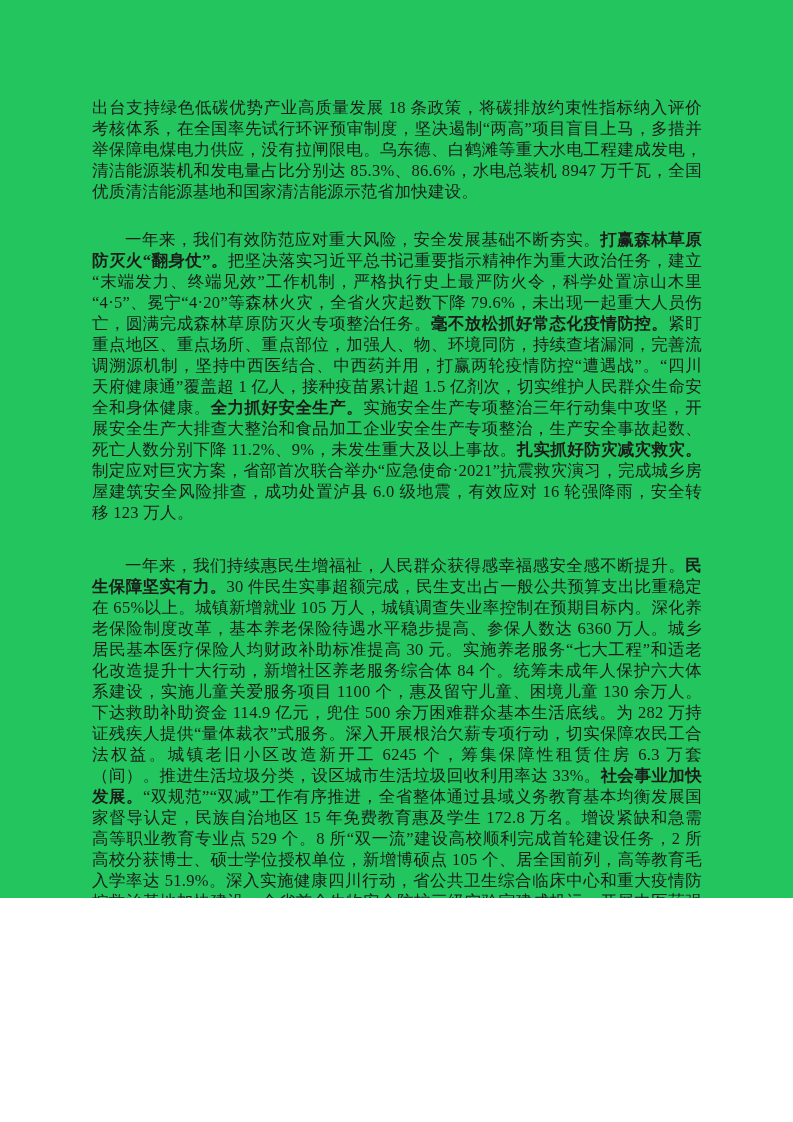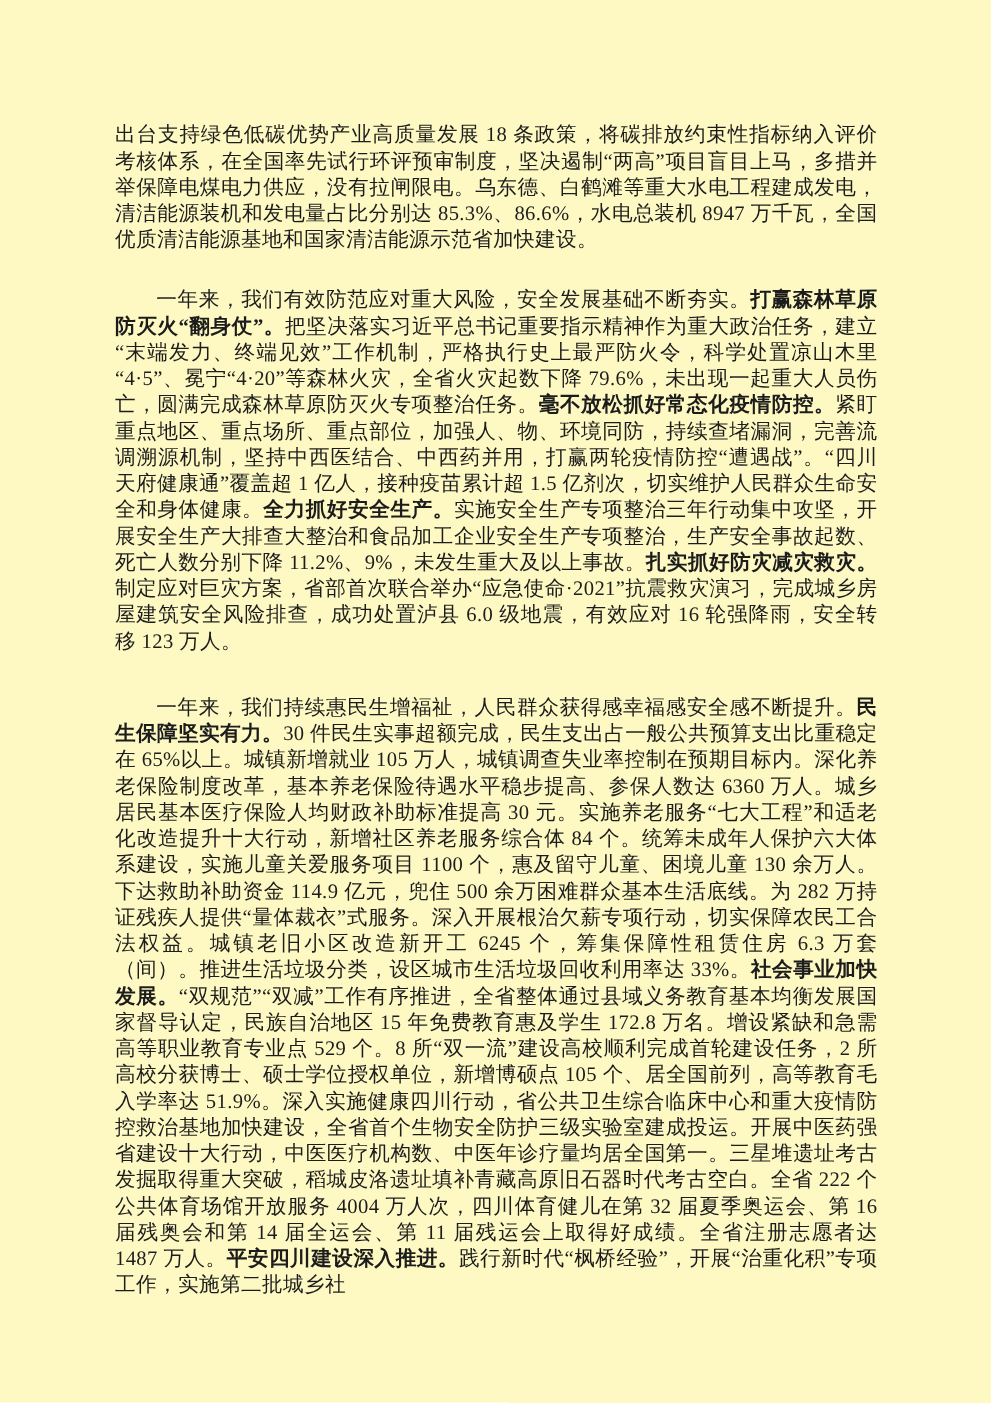--- a/index.html
+++ b/index.html
@@ -3,22 +3,22 @@
 <meta charset="utf-8">
 <style>
   html, body {
     margin: 0;
     padding: 0;
     background: #ffffff;
   }
   .page {
     position: relative;
     width: 793px;
-    height: 1122px;
-    background: #fef9c3;
+    height: 898px;
+    background: #22c55e;
     overflow: hidden;
   }
   .text-block {
     position: absolute;
     left: 92px;
     top: 97px;
     width: 610px;
     font-family: "Liberation Serif", "DejaVu Serif", serif;
     font-size: 16.5px;
     line-height: 21px;

